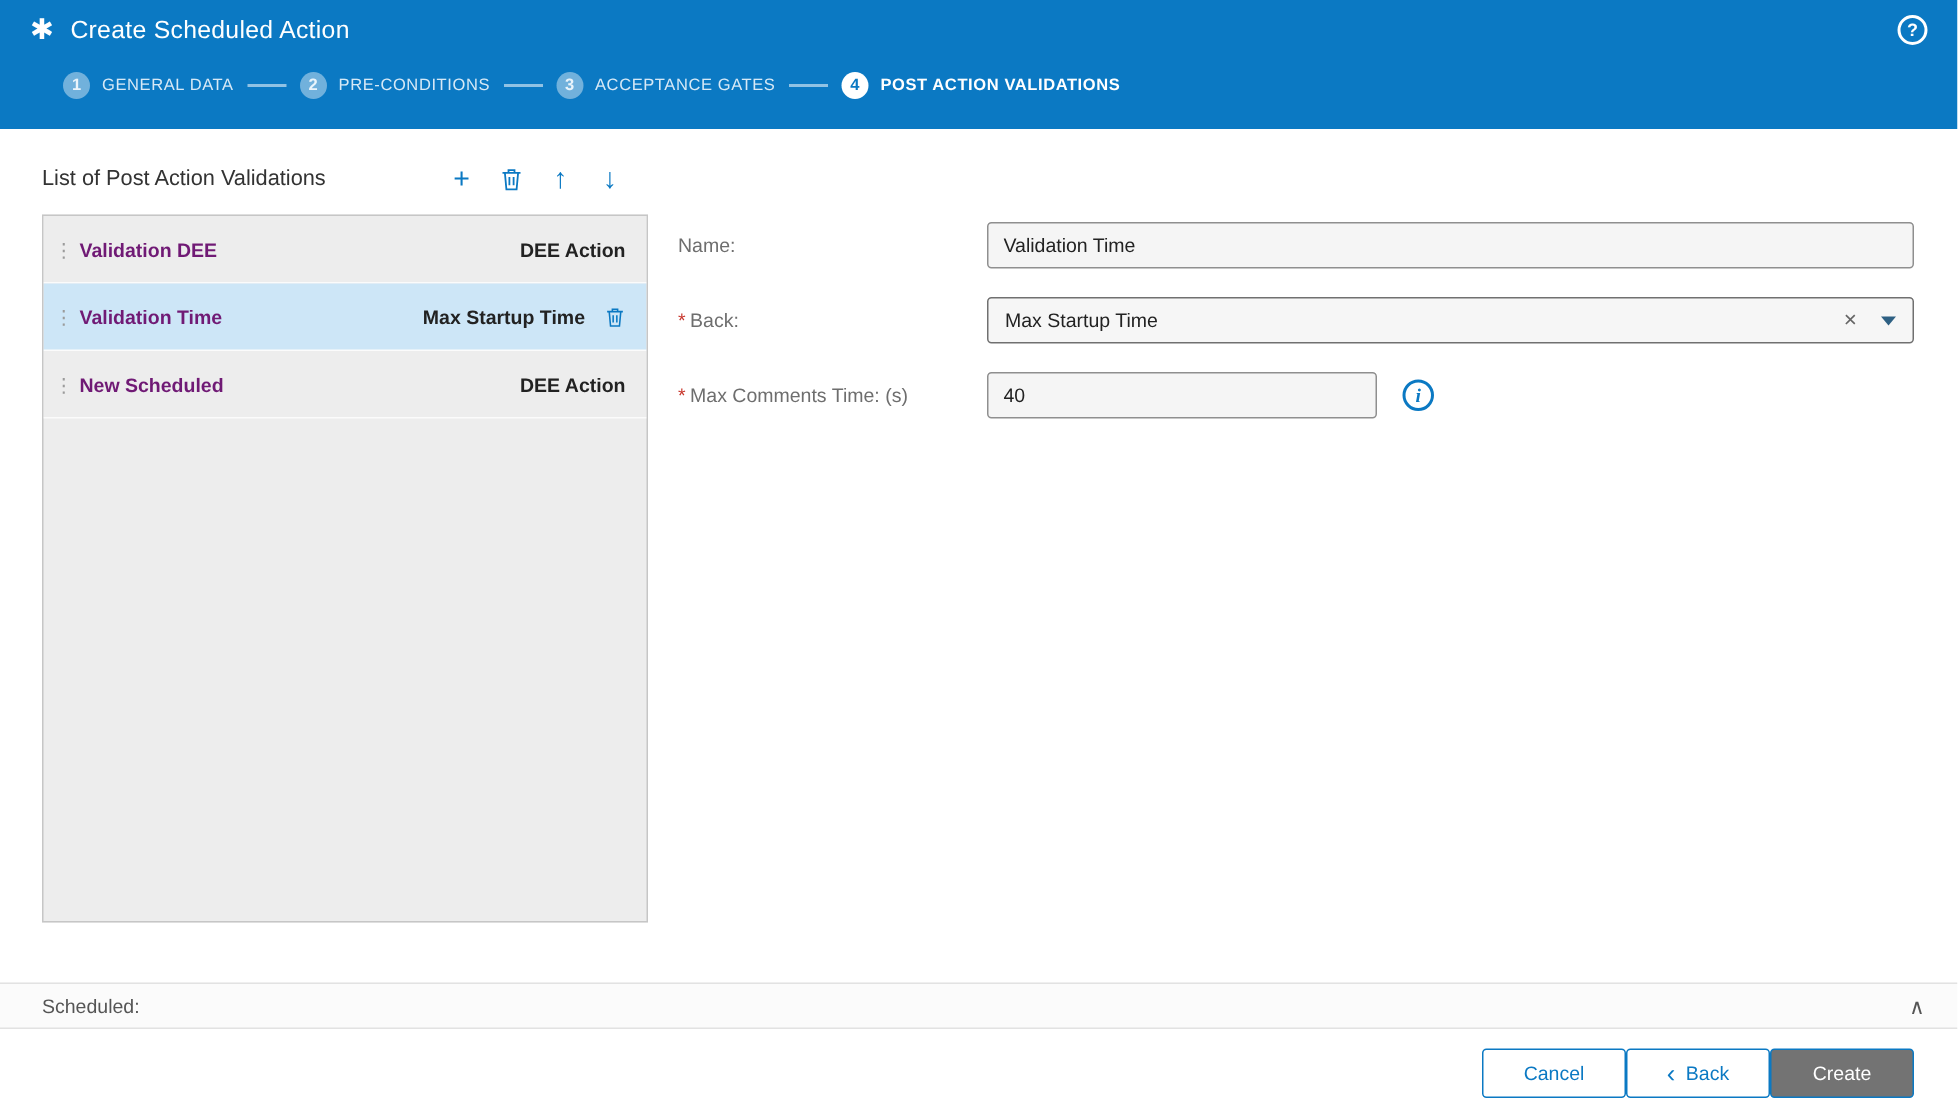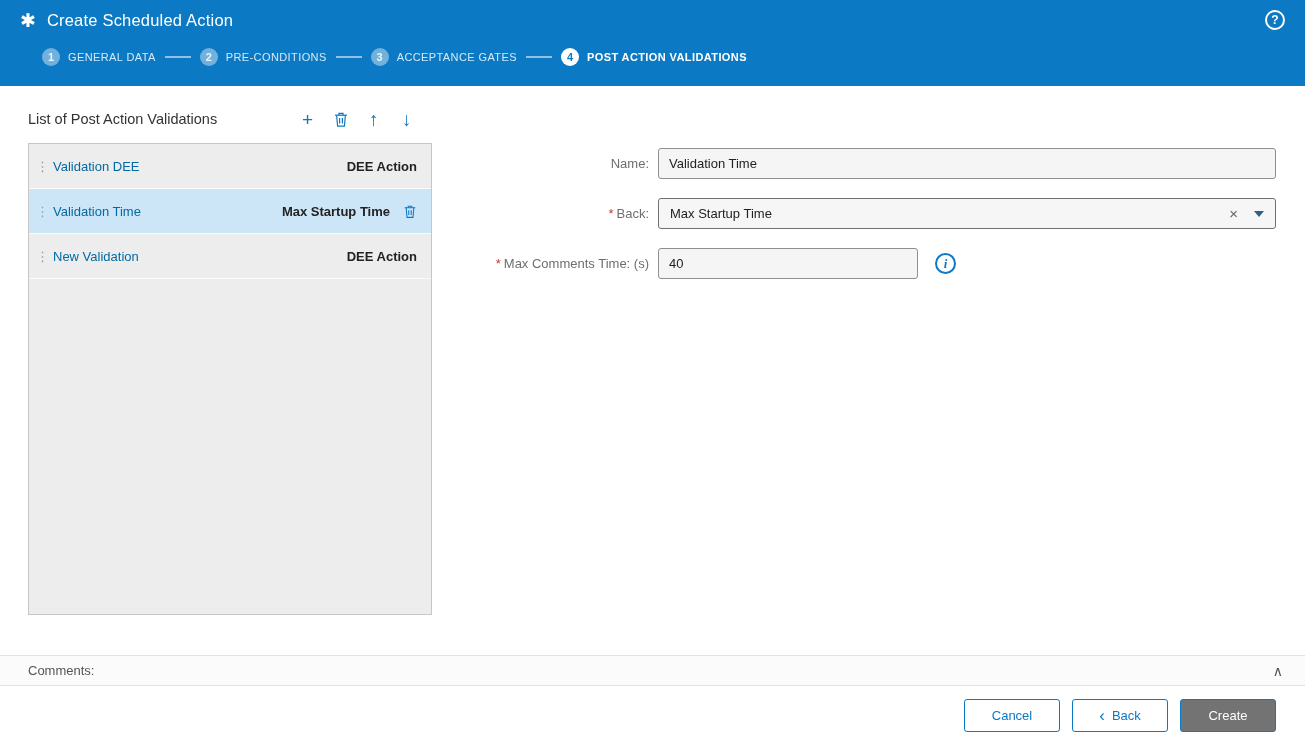--- a/index.html
+++ b/index.html
@@ -60,31 +60,31 @@
     position: absolute; top: 143px; left: 28px; width: 404px; height: 472px;
     border: 1px solid #c6c6c6; background: #ededed; overflow: hidden;
   }
   .list-row {
     height: 45px; display: flex; align-items: center;
     background: #ededed; border-bottom: 1px solid #fbfbfb;
     padding: 0 14px 0 7px; cursor: pointer;
   }
   .list-row.selected { background: #cde6f7; }
   .drag-handle { color: #9b9b9b; font-size: 13px; width: 10px; line-height: 1; }
-  .row-name { font-size: 13px; color: #0369a1; margin-left: 7px; }
+  .row-name { font-size: 13px; color: #701a75; margin-left: 7px; font-weight: bold; }
   .row-type { margin-left: auto; font-size: 13px; font-weight: bold; color: #222; }
   .row-trash { display: none; color: #0b79c3; margin-left: 13px; cursor: pointer; }
   .row-trash svg { width: 14px; height: 15px; display: block; }
   .list-row.selected .row-trash { display: block; }
 
   
   .form-area { position: absolute; top: 148px; left: 452px; width: 824px; }
   .form-row { display: flex; align-items: center; margin-bottom: 19px; }
   .form-label {
-    width: 206px; text-align: right; padding-right: 9px;
+    width: 206px; padding-right: 9px;
     font-size: 13px; color: #6e6e6e; flex: 0 0 auto;
   }
   .req { color: #c8372d; margin-right: 3px; font-size: 13px; }
   .text-input {
     height: 31px; border: 1px solid #8f8f8f; border-radius: 3px;
     background: #f5f5f5; font-size: 13px; color: #222;
     padding: 0 10px; font-family: "Liberation Sans", sans-serif;
   }
   .input-wide { flex: 1; }
   .input-narrow { width: 260px; }
@@ -113,21 +113,21 @@
     background: #fbfbfb; border-top: 1px solid #e2e2e2; border-bottom: 1px solid #e2e2e2;
     display: flex; align-items: center; padding: 0 22px 0 28px;
     font-size: 13px; color: #555;
   }
   .collapse-chevron { margin-left: auto; color: #555; font-size: 14px; cursor: pointer; }
 
   
   .footer {
     position: absolute; top: 687px; left: 0; right: 0; height: 56px;
     display: flex; align-items: center; justify-content: flex-end;
-    gap: 12px; padding-right: 29px; background: #ffffff;
+    gap: 0; padding-right: 29px; background: #ffffff;
   }
   .btn {
     min-width: 96px; height: 33px; border-radius: 3px; font-size: 13px;
     display: flex; align-items: center; justify-content: center;
     cursor: pointer; font-family: "Liberation Sans", sans-serif;
   }
   .btn-outline { background: #fff; border: 1px solid #0b79c3; color: #0b79c3; }
   .btn-primary { background: #737373; border: 1px solid #0b79c3; color: #fff; text-align: center; }
   .back-chevron { font-size: 17px; margin-right: 7px; line-height: 1; }
 </style>
@@ -198,21 +198,21 @@
         <path d="M2 4.2 H14"></path>
           <path d="M6 4.2 V2.4 H10 V4.2"></path>
         <path d="M3.6 4.2 L4.6 15.2 H11.4 L12.4 4.2"></path>
         <path d="M6.6 7 V12.5"></path>
           <path d="M9.4 7 V12.5"></path>
       </svg>
     </span>
   </div>
   <div class="list-row">
     <span class="drag-handle">⋮</span>
-    <span class="row-name">New Validation</span>
+    <span class="row-name">New Scheduled</span>
     <span class="row-type">DEE Action</span>
 
   </div>
 </div>
 
 <div class="form-area">
 
   <div class="form-row">
     <label class="form-label">
       <span>Name:</span>
@@ -235,21 +235,21 @@
     <label class="form-label">
       <span class="req">*</span><span>Max Comments Time: (s)</span>
     </label>
     <input class="text-input input-narrow" type="text" value="40" style="">
     <span class="info-icon">i</span>
   </div>
 
 </div>
 
 <div class="comments-bar">
-  <span>Comments:</span>
+  <span>Scheduled:</span>
   <span class="collapse-chevron">∧</span>
 </div>
 
 <div class="footer">
   <div class="btn btn-outline">
     <span>Cancel</span>
   </div>
   <div class="btn btn-outline">
     <span class="back-chevron">‹</span>
     <span>Back</span>

